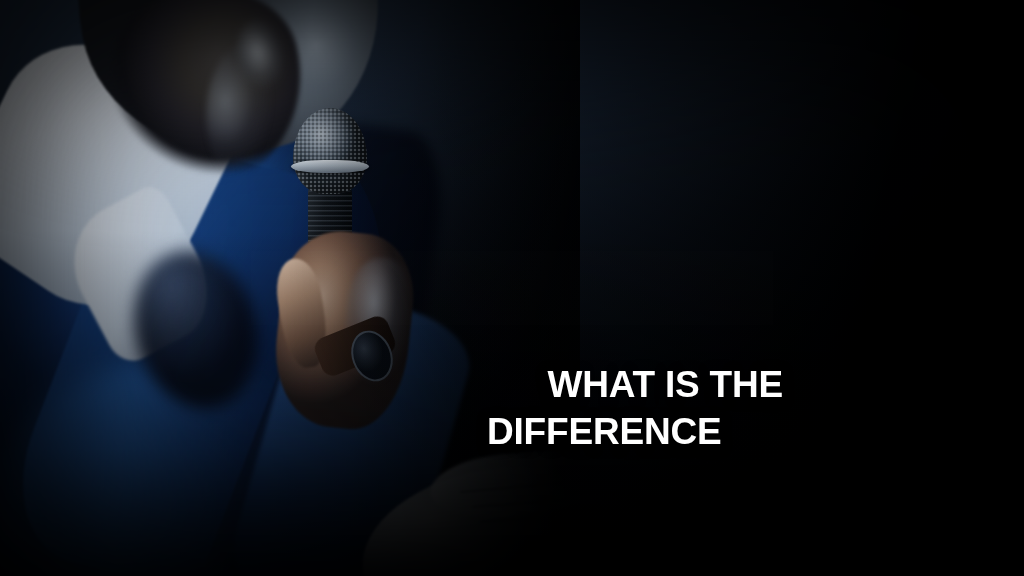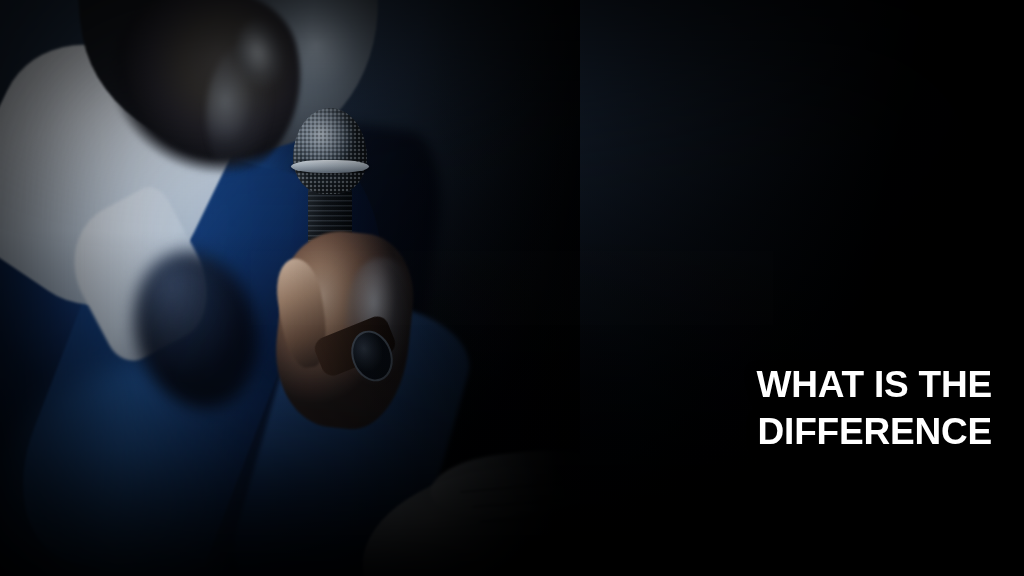--- a/index.html
+++ b/index.html
@@ -2,21 +2,20 @@
 <html><head>
 <meta charset="utf-8">
 <style>
   html,body{margin:0;padding:0;background:#000;}
   #stage{
     position:relative;
     width:1024px;height:576px;
     overflow:hidden;
     background:#05070b;
     font-family:"Liberation Sans", sans-serif;
-    text-align:right;
   }
 
   
   .bg-base{
     position:absolute;inset:0;
     background:
       radial-gradient(120% 90% at 30% 0%, #2c3f59 0%, #1b293c 28%, #0d141e 55%, #05080d 78%, #010203 100%);
   }
   .bg-right-fade{
     position:absolute;inset:0;

